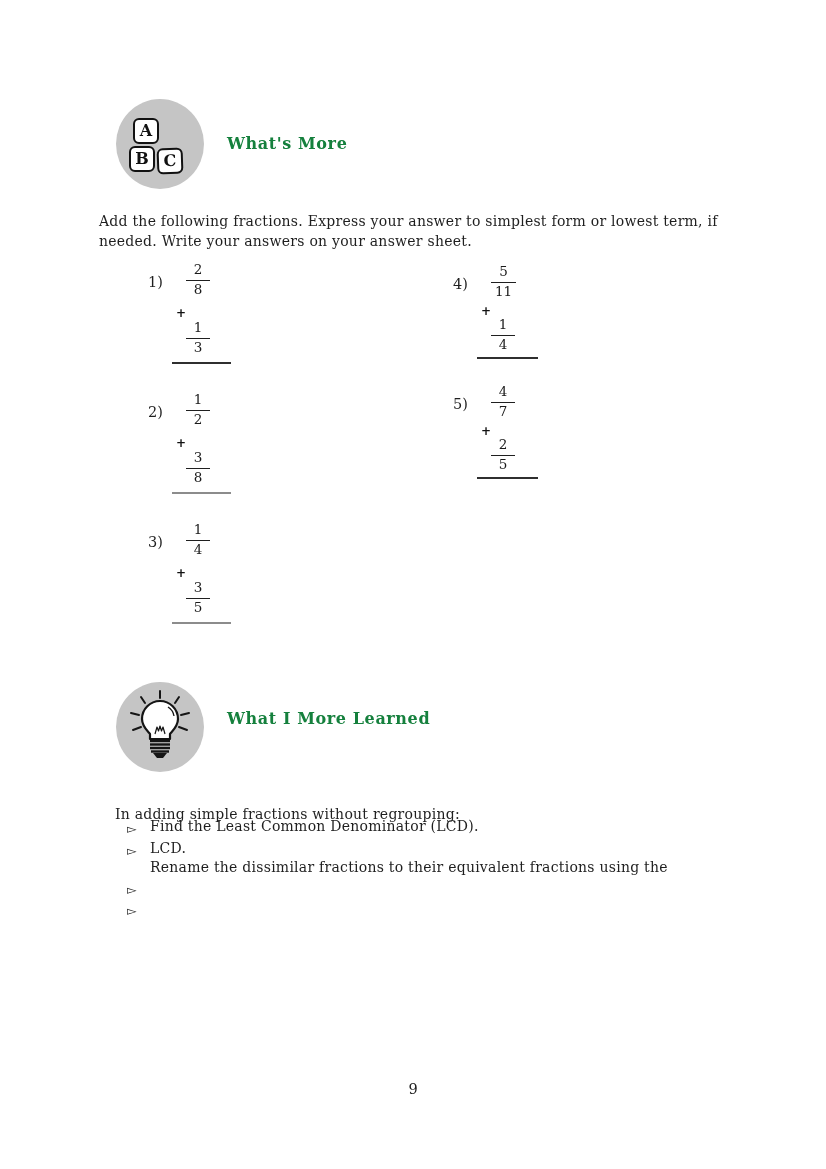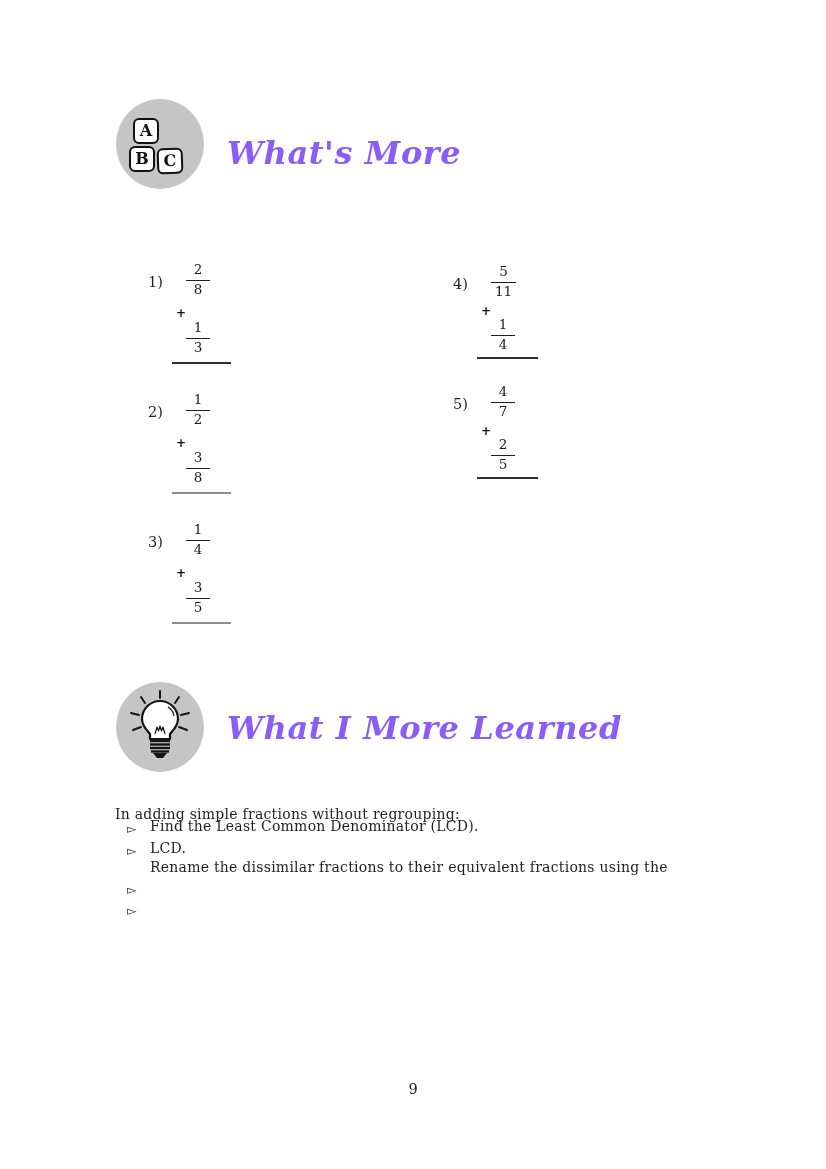--- a/index.html
+++ b/index.html
@@ -16,22 +16,22 @@
   }
   .abc-block {
     position:absolute; background:#ffffff; border:2.5px solid #111;
     border-radius:6px; width:22px; height:22px;
     display:flex; align-items:center; justify-content:center;
     font-weight:bold; font-size:16px; color:#111; line-height:1;
   }
 
   .section-title {
     position:absolute; left:227px; margin:0;
-    font-size:32px; font-weight:bold; font-style:italic;
-    letter-spacing:0.6px; color:#8b5cf6;
+    font-size:16px; font-weight:bold; 
+    letter-spacing:0.6px; color:#15803d;
   }
 
   .bodytext { font-size:14px; line-height:19.5px; letter-spacing:0.25px; }
   .bodytext .line { display:block; }
 
   .instructions { position:absolute; left:99px; top:212px; width:660px; margin:0; }
 
   
   .problem { position:absolute; width:110px; height:106px; }
   .plabel { position:absolute; left:0; top:12px; font-size:14.5px; }
@@ -76,20 +76,22 @@
       <span>B</span>
     </div>
     <div class="abc-block" style="left:41px; top:49px; transform:rotate(-2deg);">
       <span>C</span>
     </div>
   </div>
 
   <h1 class="section-title" style="top:134px;">What's More</h1>
 
   <p class="instructions bodytext">
+    <span class="line">Add the following fractions. Express your answer to simplest form or lowest term, if</span>
+    <span class="line">needed. Write your answers on your answer sheet.</span>
   </p>
 
   <div class="problem" style="left:148px; top:262px;">
     <span class="plabel">1)</span>
     <span class="frac frac-top">
       <span>2</span>
       <span class="bar"></span>
       <span>8</span>
     </span>
     <span class="op">+</span>

